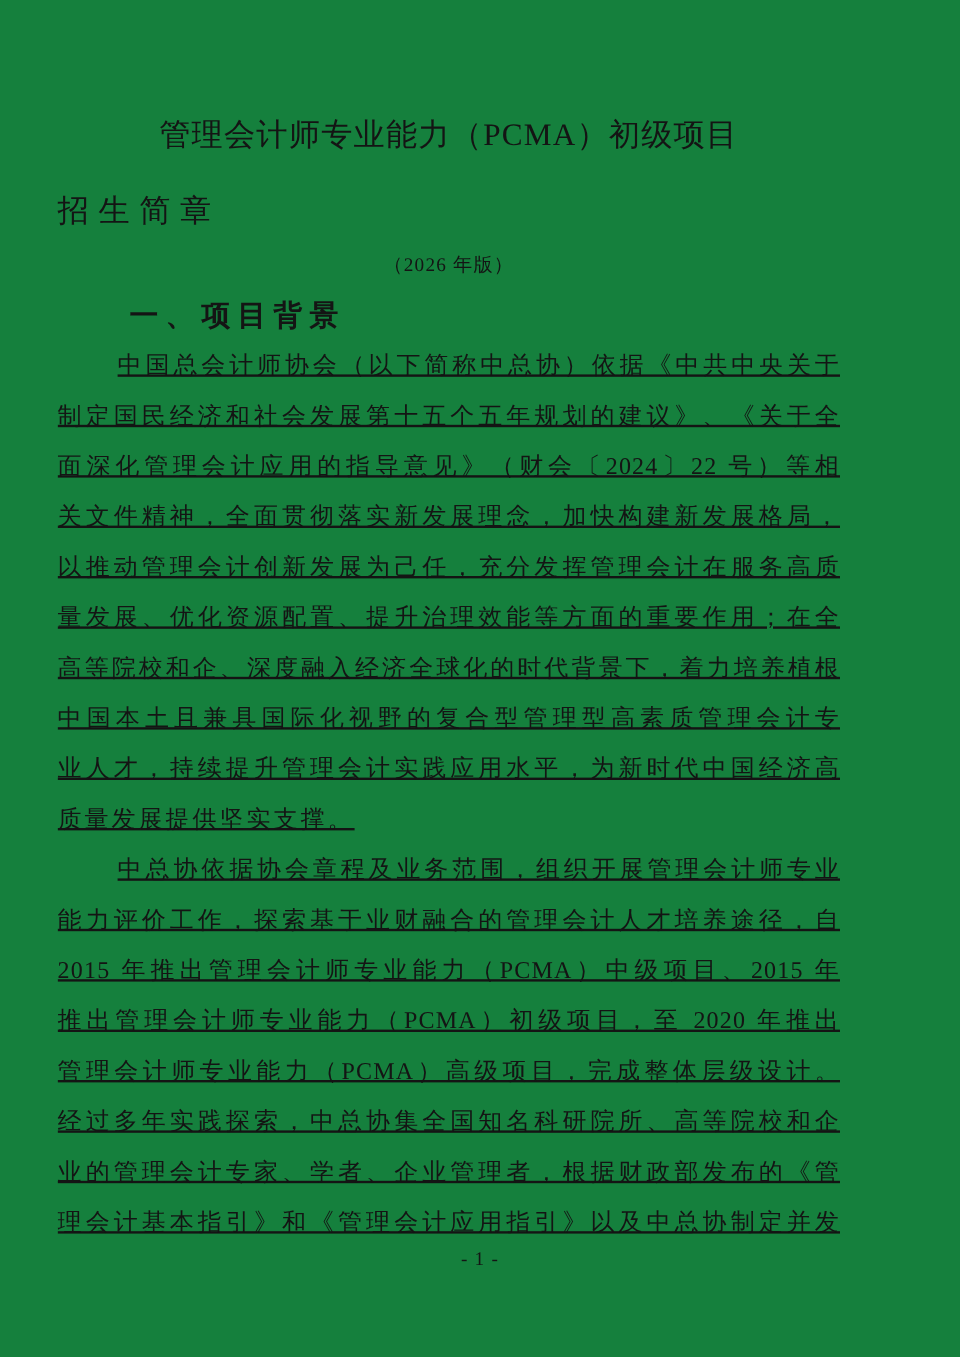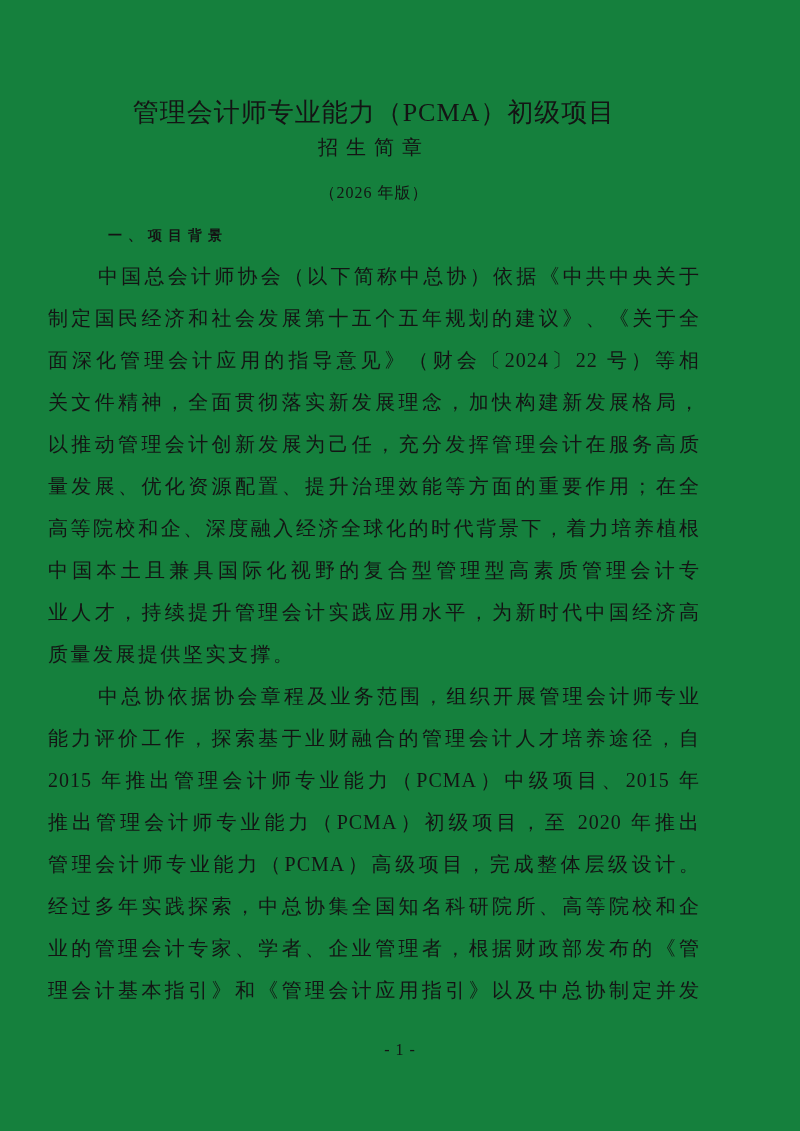--- a/index.html
+++ b/index.html
@@ -19,46 +19,46 @@
     overflow: hidden;
   }
   .title-line-1 {
     font-size: 26px;
     line-height: 34px;
     text-align: center;
     letter-spacing: 1px;
     white-space: nowrap;
   }
   .title-line-2 {
-    font-size: 20px;
+    font-size: 26px;
     line-height: 34px;
-    text-align: center;
     letter-spacing: 8px;
-    margin-top: 0;
+    margin-top: 29px;
     white-space: nowrap;
   }
   .title-line-3 {
     font-size: 16px;
     line-height: 30px;
     text-align: center;
     letter-spacing: 1px;
     margin-top: 14px;
     white-space: nowrap;
   }
   .section-heading {
     font-family: "Liberation Sans", "DejaVu Sans", sans-serif;
     font-weight: bold;
-    font-size: 14px;
+    font-size: 24px;
     line-height: 30px;
     letter-spacing: 6px;
     text-indent: 60px;
     margin-top: 12px;
   }
   .body-block {
     margin-top: 5px;
+    text-decoration: underline;
   }
   .para { margin: 0; }
   .line {
     font-size: 20px;
     letter-spacing: 1px;
     line-height: 42px;
     height: 42px;
     overflow: hidden;
     text-align: justify;
     text-align-last: justify;

